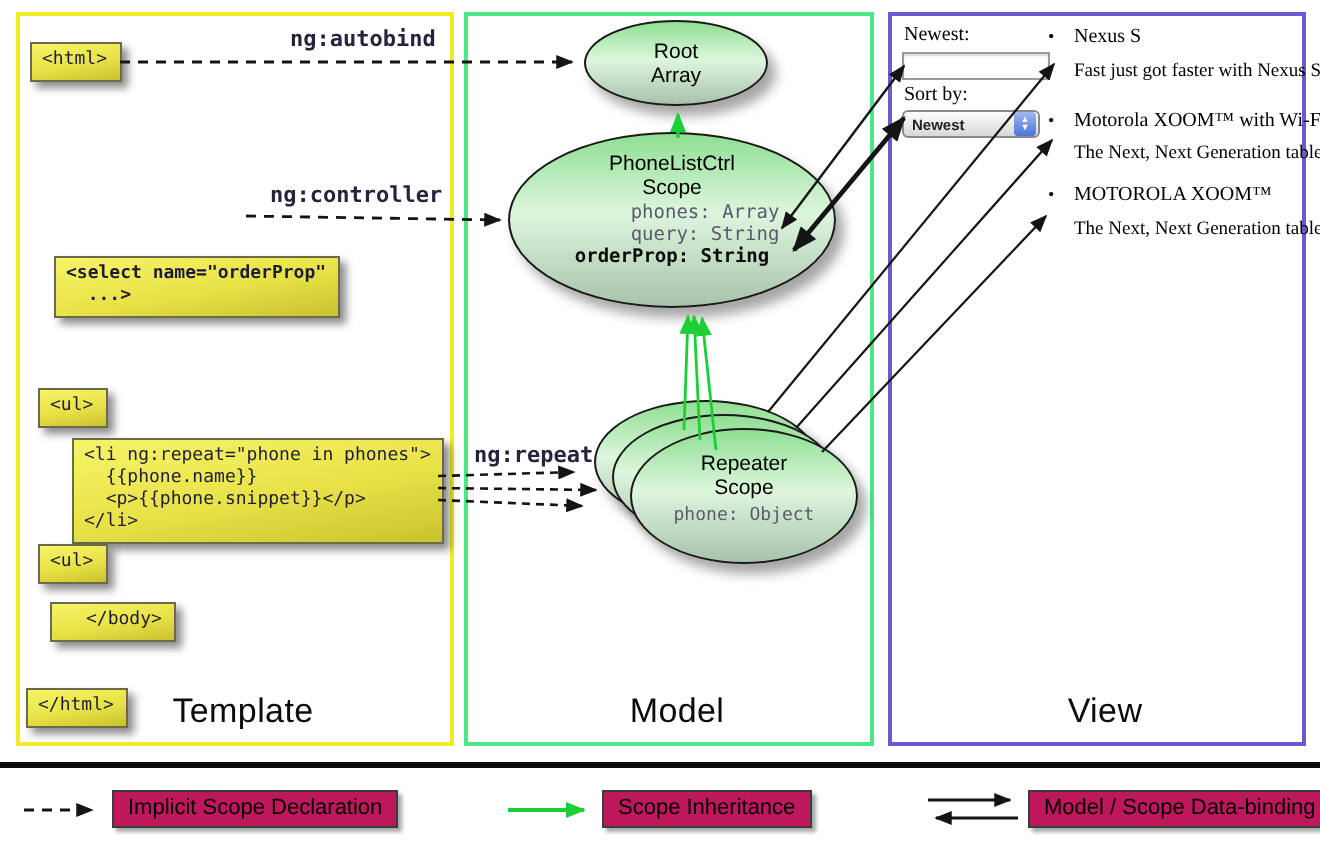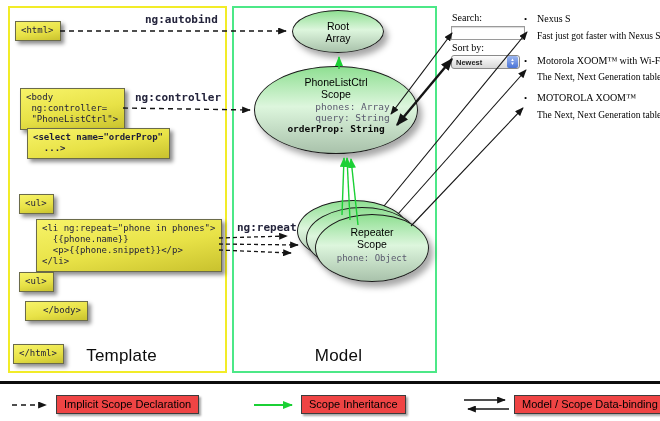--- a/index.html
+++ b/index.html
@@ -65,43 +65,43 @@
               background:linear-gradient(#9db7f0,#4a74d8);display:flex;flex-direction:column;
               align-items:center;justify-content:center;color:#fff;font-size:4.5px;line-height:4.5px;}
   .v-item-title{font-size:10px;white-space:nowrap;}
   .v-item-title .bullet{display:inline-block;width:13px;font-size:9px;}
   .v-item-desc{font-size:9.5px;white-space:nowrap;}
   .it1-t{left:524px;top:13px;} .it1-d{left:537px;top:31px;}
   .it2-t{left:524px;top:55px;} .it2-d{left:537px;top:72px;}
   .it3-t{left:524px;top:92px;} .it3-d{left:537px;top:110px;}
   
   .legend-divider{position:absolute;left:0;top:381px;width:660px;height:3px;background:#0d0d0d;z-index:3;}
-  .legend-box{position:absolute;top:395px;background:#ef4444;border:1.5px solid #3c3c3c;
+  .legend-box{position:absolute;top:395px;background:#be185d;border:1.5px solid #3c3c3c;
               box-shadow:2px 2px 2px rgba(0,0,0,.35);font-size:11px;color:#000;
               padding:2px 7px 3px 7px;white-space:nowrap;z-index:6;}
   .lb1{left:56px;} .lb2{left:301px;} .lb3{left:514px;}
   
   .overlay{position:absolute;left:0;top:0;width:660px;height:421px;z-index:5;pointer-events:none;}
 </style>
 </head>
 <body>
 
 <div class="stage">
 
   <div class="col col-template">
     <div class="col-label">Template</div>
   </div>
   <div class="col col-model">
     <div class="col-label">Model</div>
   </div>
+  <div class="col col-view">
+    <div class="col-label">View</div>
+  </div>
 
   <pre class="codebox b-html-open">&lt;html&gt;</pre>
-  <pre class="codebox b-body-open">&lt;body
- ng:controller=
- "PhoneListCtrl"&gt;</pre>
   <pre class="codebox bold b-select">&lt;select name="orderProp"
   ...&gt;</pre>
   <pre class="codebox b-ul-open">&lt;ul&gt;</pre>
   <pre class="codebox b-li-repeat">&lt;li ng:repeat="phone in phones"&gt;
   {{phone.name}}
   &lt;p&gt;{{phone.snippet}}&lt;/p&gt;
 &lt;/li&gt;</pre>
   <pre class="codebox b-ul-close">&lt;ul&gt;</pre>
   <pre class="codebox b-body-close">&lt;/body&gt;</pre>
   <pre class="codebox b-html-close">&lt;/html&gt;</pre>
@@ -124,21 +124,21 @@
   </div>
 
   <div class="ellipse e-rep-back"></div>
   <div class="ellipse e-rep-mid"></div>
   <div class="ellipse e-rep-front">
     <div class="scope-title">Repeater
 Scope</div>
     <div class="scope-prop-gray">phone: Object</div>
   </div>
 
-  <div class="vw v-search-label">Search:</div>
+  <div class="vw v-search-label">Newest:</div>
   <div class="vw v-search-input"></div>
   <div class="vw v-sort-label">Sort by:</div>
   <div class="vw v-dropdown">
     <span class="val">Newest</span>
     <span class="stepper">
         <span>▲</span>
         <span>▼</span>
       </span>
   </div>
 

